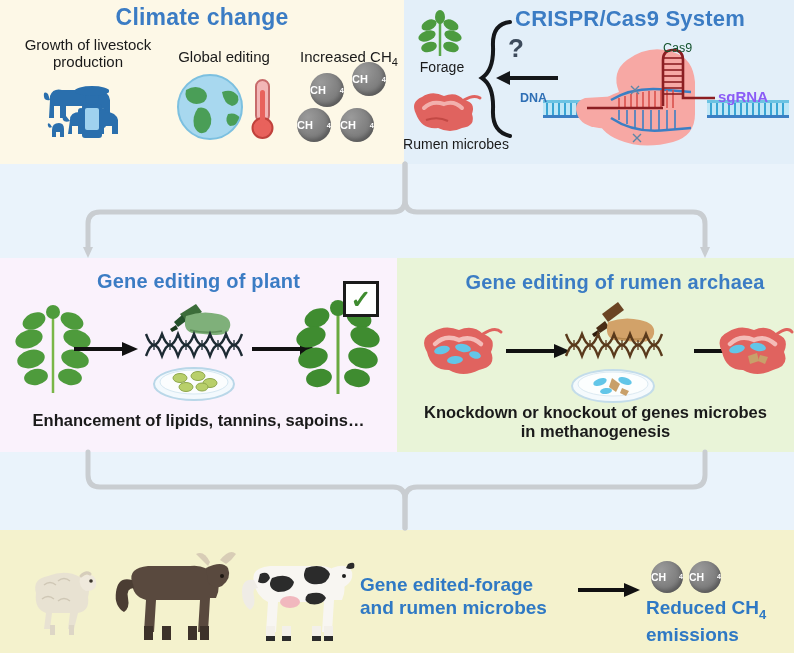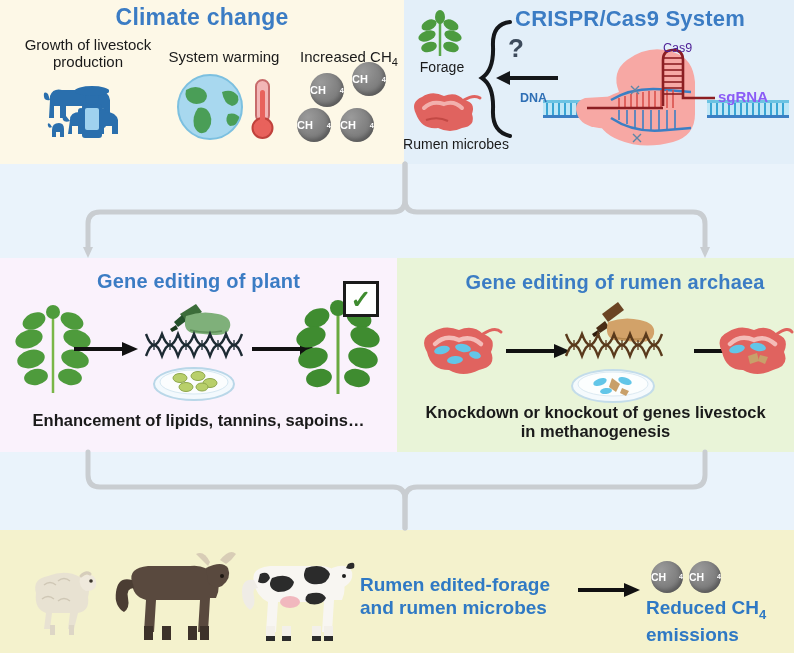--- a/index.html
+++ b/index.html
@@ -85,21 +85,21 @@
       <rect x="60" y="34" width="6" height="20" rx="3"></rect>
       <circle cx="52" cy="24" r="7"></circle>
       <ellipse cx="52" cy="17" rx="17" ry="5"></ellipse>
       <rect x="35" y="15" width="34" height="4" rx="2"></rect>
     </g>
     <g fill="#9fd2ef">
       <rect x="45" y="34" width="14" height="22" rx="2"></rect>
     </g>
   </svg>
 
-  <div class="lbl" style="left:154px;top:48px;width:140px;font-size:15px;">System warming</div>
+  <div class="lbl" style="left:154px;top:48px;width:140px;font-size:15px;">Global editing</div>
   <svg style="position:absolute;left:174px;top:72px;" width="108" height="70" viewBox="0 0 108 70">
     <circle cx="36" cy="35" r="32" fill="#a8d8ef"></circle>
     <path d="M12,18 Q22,12 30,18 Q36,24 30,30 Q22,34 16,30 Q10,26 12,18 Z" fill="#4a9e57"></path>
     <path d="M24,36 Q32,34 36,42 Q40,52 32,60 Q24,64 20,54 Q18,44 24,36 Z" fill="#4a9e57"></path>
     <path d="M48,20 Q58,16 64,24 Q66,32 58,34 Q50,32 48,20 Z" fill="#4a9e57"></path>
     <path d="M54,42 Q62,40 66,46 Q64,54 56,54 Q50,50 54,42 Z" fill="#4a9e57"></path>
     <circle cx="36" cy="35" r="32" fill="none" stroke="#7cc0e0" stroke-width="2"></circle>
 
     <rect x="82" y="8" width="13" height="42" rx="6.5" fill="#f2b6b6" stroke="#c76b6b" stroke-width="2"></rect>
     <circle cx="88.5" cy="56" r="10" fill="#e8625c" stroke="#c0423c" stroke-width="2"></circle>
@@ -241,21 +241,21 @@
         <line x1="149" y1="54" x2="167" y2="54"></line>
       </g>
     </g>
 
     <g stroke="#5d87a8" stroke-width="1.4" fill="none">
       <path d="M116,46 q4,4 8,8 M124,46 q-4,4 -8,8"></path>
       <path d="M118,94 q4,4 8,8 M126,94 q-4,4 -8,8"></path>
     </g>
   </svg>
   <div style="position:absolute;left:520px;top:91px;font-size:12.5px;font-weight:bold;color:#2f6fb5;">DNA</div>
-  <div style="position:absolute;left:663px;top:41px;font-size:12.5px;color:#4c1d95;">Cas9</div>
+  <div style="position:absolute;left:663px;top:41px;font-size:12.5px;color:#14532d;">Cas9</div>
   <div style="position:absolute;left:718px;top:88px;font-size:15px;font-weight:bold;color:#8b5cf6;">sgRNA</div>
 
   <div class="title" style="left:0;top:270px;width:397px;text-align:center;font-size:20px;">Gene editing of plant</div>
 
   <svg style="position:absolute;left:12px;top:305px;" width="82" height="88" viewBox="0 0 82 88">
     <line x1="41" y1="88" x2="41" y2="8" stroke="#7ab648" stroke-width="2.5"></line>
     <g fill="#4e9b3c">
       <ellipse cx="41" cy="7" rx="7" ry="7"></ellipse>
       <ellipse cx="22" cy="16" rx="12" ry="8" transform="rotate(-25 22 16)"></ellipse>
       <ellipse cx="60" cy="16" rx="12" ry="8" transform="rotate(25 60 16)"></ellipse>
@@ -399,21 +399,21 @@
       <ellipse cx="25" cy="27" rx="8" ry="4" transform="rotate(-12 25 27)"></ellipse>
       <ellipse cx="46" cy="25" rx="8" ry="4" transform="rotate(10 46 25)"></ellipse>
     </g>
     <g fill="#c8a06a">
       <path d="M36,34 L45,31 L47,39 L38,42 Z"></path>
       <path d="M48,33 L56,35 L53,42 L46,39 Z"></path>
     </g>
   </svg>
 
   <div class="lbl" style="left:397px;top:403px;width:397px;font-size:16.5px;font-weight:bold;">
-    <span>Knockdown or knockout of genes livestock</span><br>
+    <span>Knockdown or knockout of genes microbes</span><br>
     <span>in methanogenesis</span>
   </div>
 
   <svg style="position:absolute;left:22px;top:563px;" width="78" height="78" viewBox="0 0 78 78">
     <path d="M14,30 Q10,16 26,13 Q44,6 58,14 Q70,20 66,34 Q68,48 56,50 L52,66 L46,66 L48,50 L30,50 L28,66 L22,66 L24,50 Q12,46 14,30 Z" fill="#e8e2d2"></path>
     <path d="M58,14 Q72,8 74,18 Q76,28 64,28 Q56,24 58,14 Z" fill="#efe9dc"></path>
     <circle cx="69" cy="18" r="1.8" fill="#3a352c"></circle>
     <path d="M59,13 Q64,8 68,11" fill="none" stroke="#d6cdbb" stroke-width="3" stroke-linecap="round"></path>
     <g stroke="#cfc7b5" stroke-width="1.4" fill="none">
       <path d="M22,22 q6,-5 12,0 M36,18 q6,-5 12,0 M20,36 q6,-5 12,0 M36,38 q6,-5 12,0"></path>
@@ -454,21 +454,21 @@
     <rect x="88" y="78" width="9" height="14" fill="#f3f0ea"></rect>
     <g fill="#2b2b2b">
       <rect x="30" y="88" width="9" height="5"></rect>
         <rect x="46" y="88" width="9" height="5"></rect>
       <rect x="76" y="88" width="9" height="5"></rect>
         <rect x="88" y="88" width="9" height="5"></rect>
     </g>
   </svg>
 
   <div class="blue-lbl" style="left:360px;top:573px;width:230px;font-size:19px;">
-    <span>Rumen edited-forage</span><br>
+    <span>Gene edited-forage</span><br>
     <span>and rumen microbes</span>
   </div>
 
   <svg style="position:absolute;left:578px;top:582px;" width="64" height="16" viewBox="0 0 64 16">
     <line x1="0" y1="8" x2="48" y2="8" stroke="#111" stroke-width="4"></line>
     <polygon points="62,8 46,1 46,15" fill="#111"></polygon>
   </svg>
 
   <div class="ch4" style="left:651px;top:561px;width:32px;height:32px;font-size:10.5px;">
     <span>CH</span>

